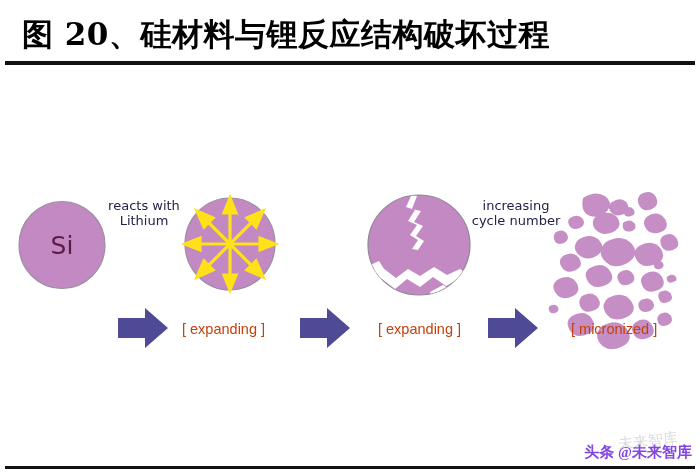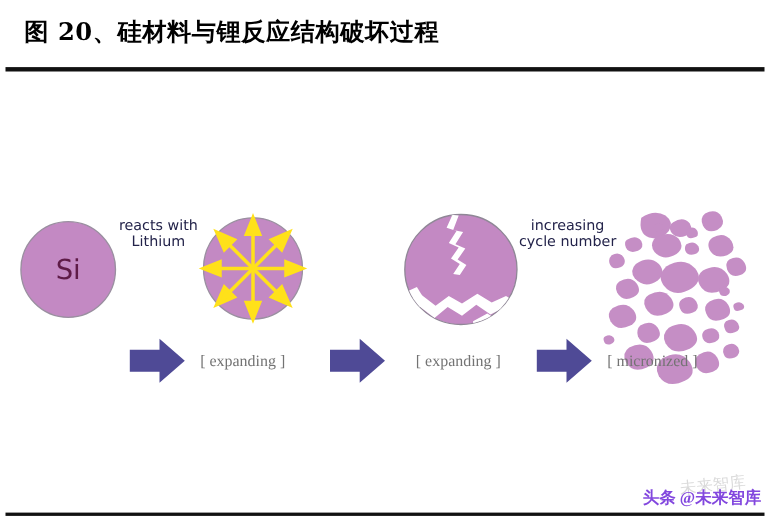--- a/index.html
+++ b/index.html
@@ -21,21 +21,21 @@
     height: 475px;
     background: #ffffff;
   }
 
   
   .fig-title {
     position: absolute;
     left: 22px;
     top: 14px;
     font-family: "DejaVu Serif", "Liberation Serif", serif;
-    font-size: 22px;
+    font-size: 31px;
     font-weight: bold;
     color: #000000;
     letter-spacing: 0.5px;
     white-space: nowrap;
   }
   .rule-top {
     position: absolute;
     left: 5px;
     top: 61px;
     width: 690px;
@@ -58,28 +58,28 @@
     top: 70px;
     width: 608px;
     height: 320px;
   }
 
   .stage svg { display: block; }
 
   
   .caption {
     position: absolute;
-    font-family: Liberation Serif, serif;
+    font-family: Liberation Sans, sans-serif;
     font-size: 14.5px;
-    color: #737373;
+    color: #c2410c;
     white-space: nowrap;
   }
   .cap-expanding  { left: 182px; top: 321px; }
   .cap-cracking   { left: 378px; top: 321px; }
-  .cap-micronized { left: 552px; top: 321px; }
+  .cap-micronized { left: 571px; top: 321px; }
 
   
   .step-label {
     position: absolute;
     font-family: "DejaVu Sans", "Liberation Sans", sans-serif;
     font-size: 13px;
     line-height: 15px;
     color: #23234a;
     text-align: center;
     white-space: nowrap;

